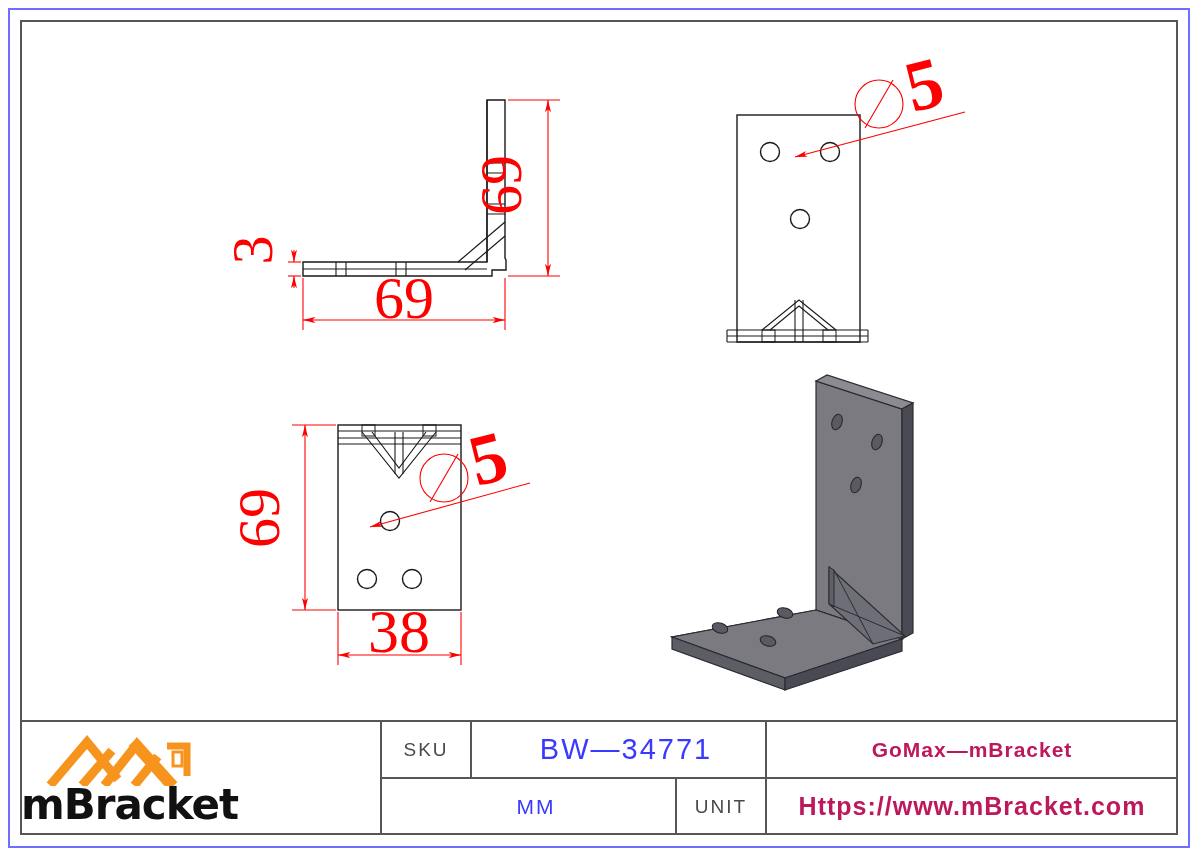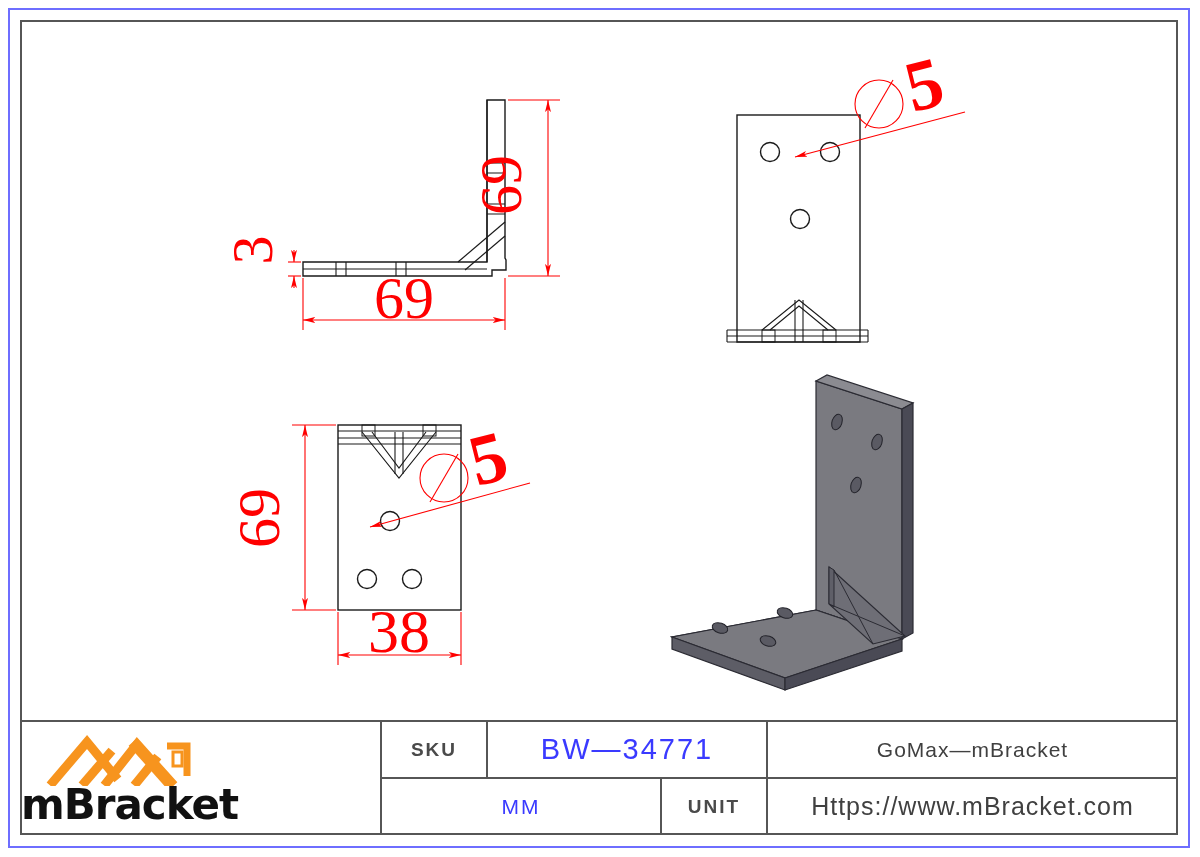--- a/index.html
+++ b/index.html
@@ -80,43 +80,45 @@
     border-bottom: 2px solid #565656;
   }
   .tb-cell {
     display: flex;
     align-items: center;
     justify-content: center;
     box-sizing: border-box;
     font-family: "Liberation Sans", sans-serif;
   }
   .tb-label {
-    width: 106px;
+    width: 90px;
     border-right: 2px solid #565656;
     color: #4a4a4a;
     font-size: 19px;
     letter-spacing: 2px;
-    font-weight: 700;
+    font-weight: 400;
   }
   .tb-value {
     width: 280px;
     border-right: 2px solid #565656;
     color: #3a3aff;
     letter-spacing: 2px;
+    margin-left: 15px;
   }
   .tb-value.sku {
     font-size: 29px;
   }
   .tb-value.unit {
     font-size: 21px;
   }
   .tb-wide {
     flex: 1;
-    color: #404040;
+    color: #be185d;
     letter-spacing: 1px;
+    font-weight: bold;
   }
   .tb-wide.brand { font-size: 21px; }
   .tb-wide.url   { font-size: 25px; }
 
   
   .logo-wrap {
     display: flex;
     flex-direction: column;
     align-items: center;
     justify-content: center;

